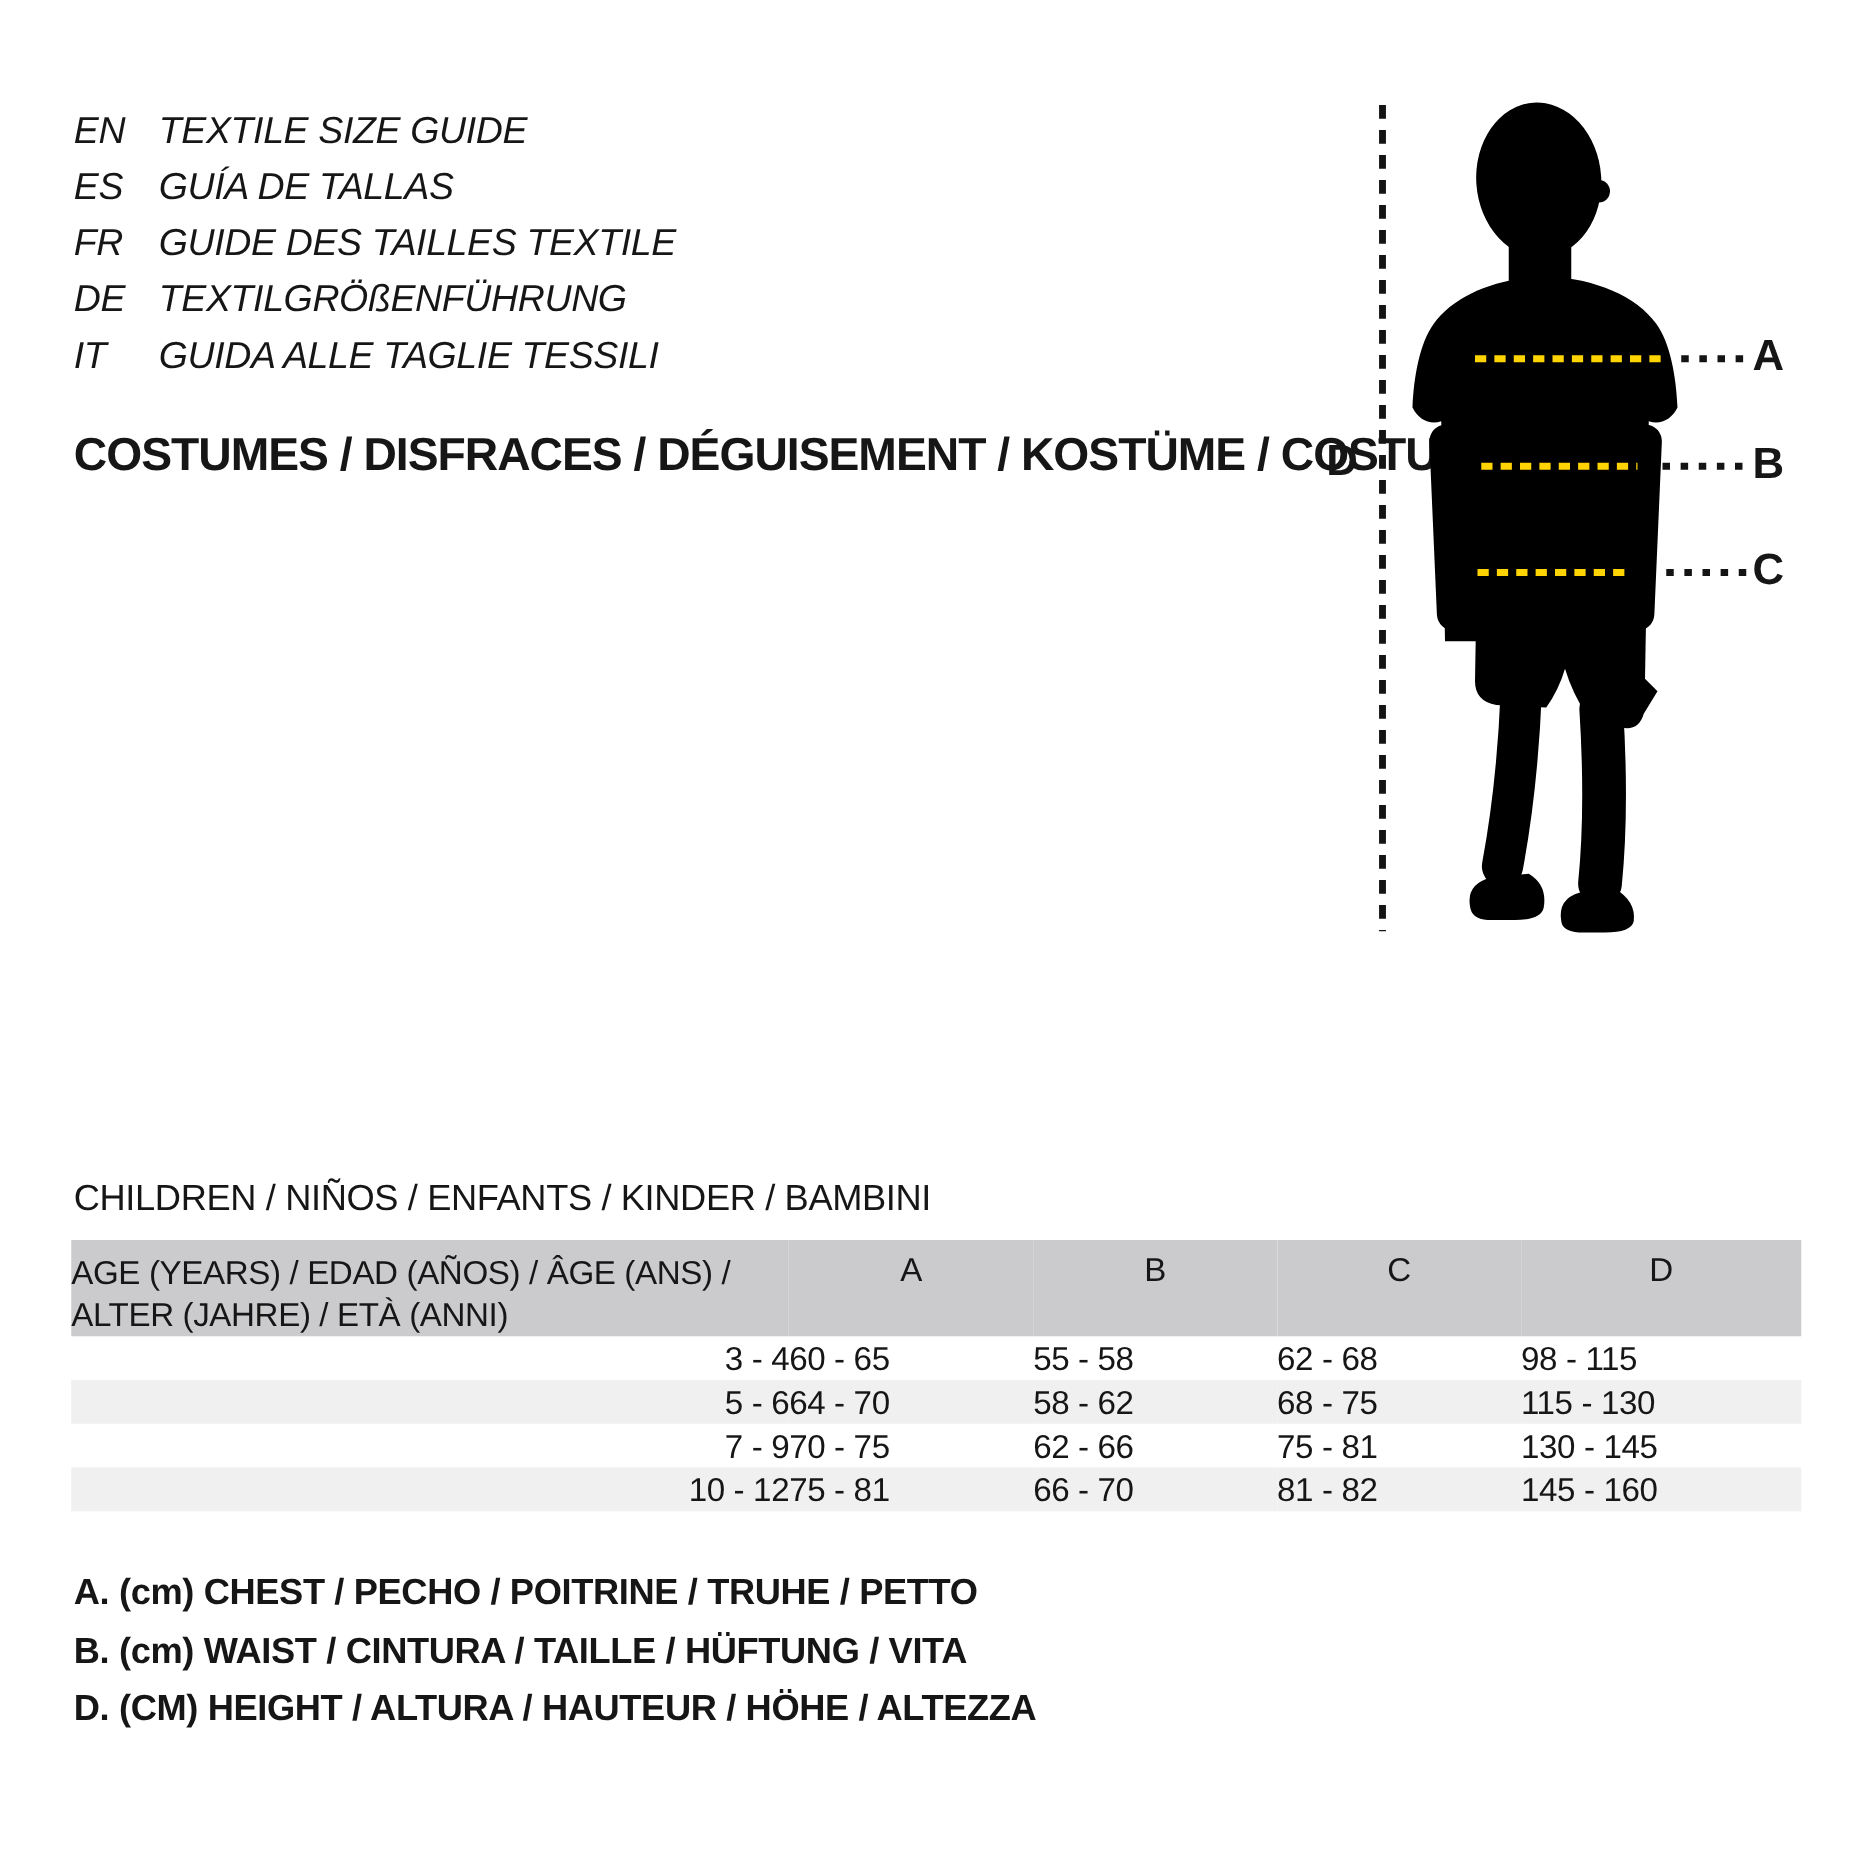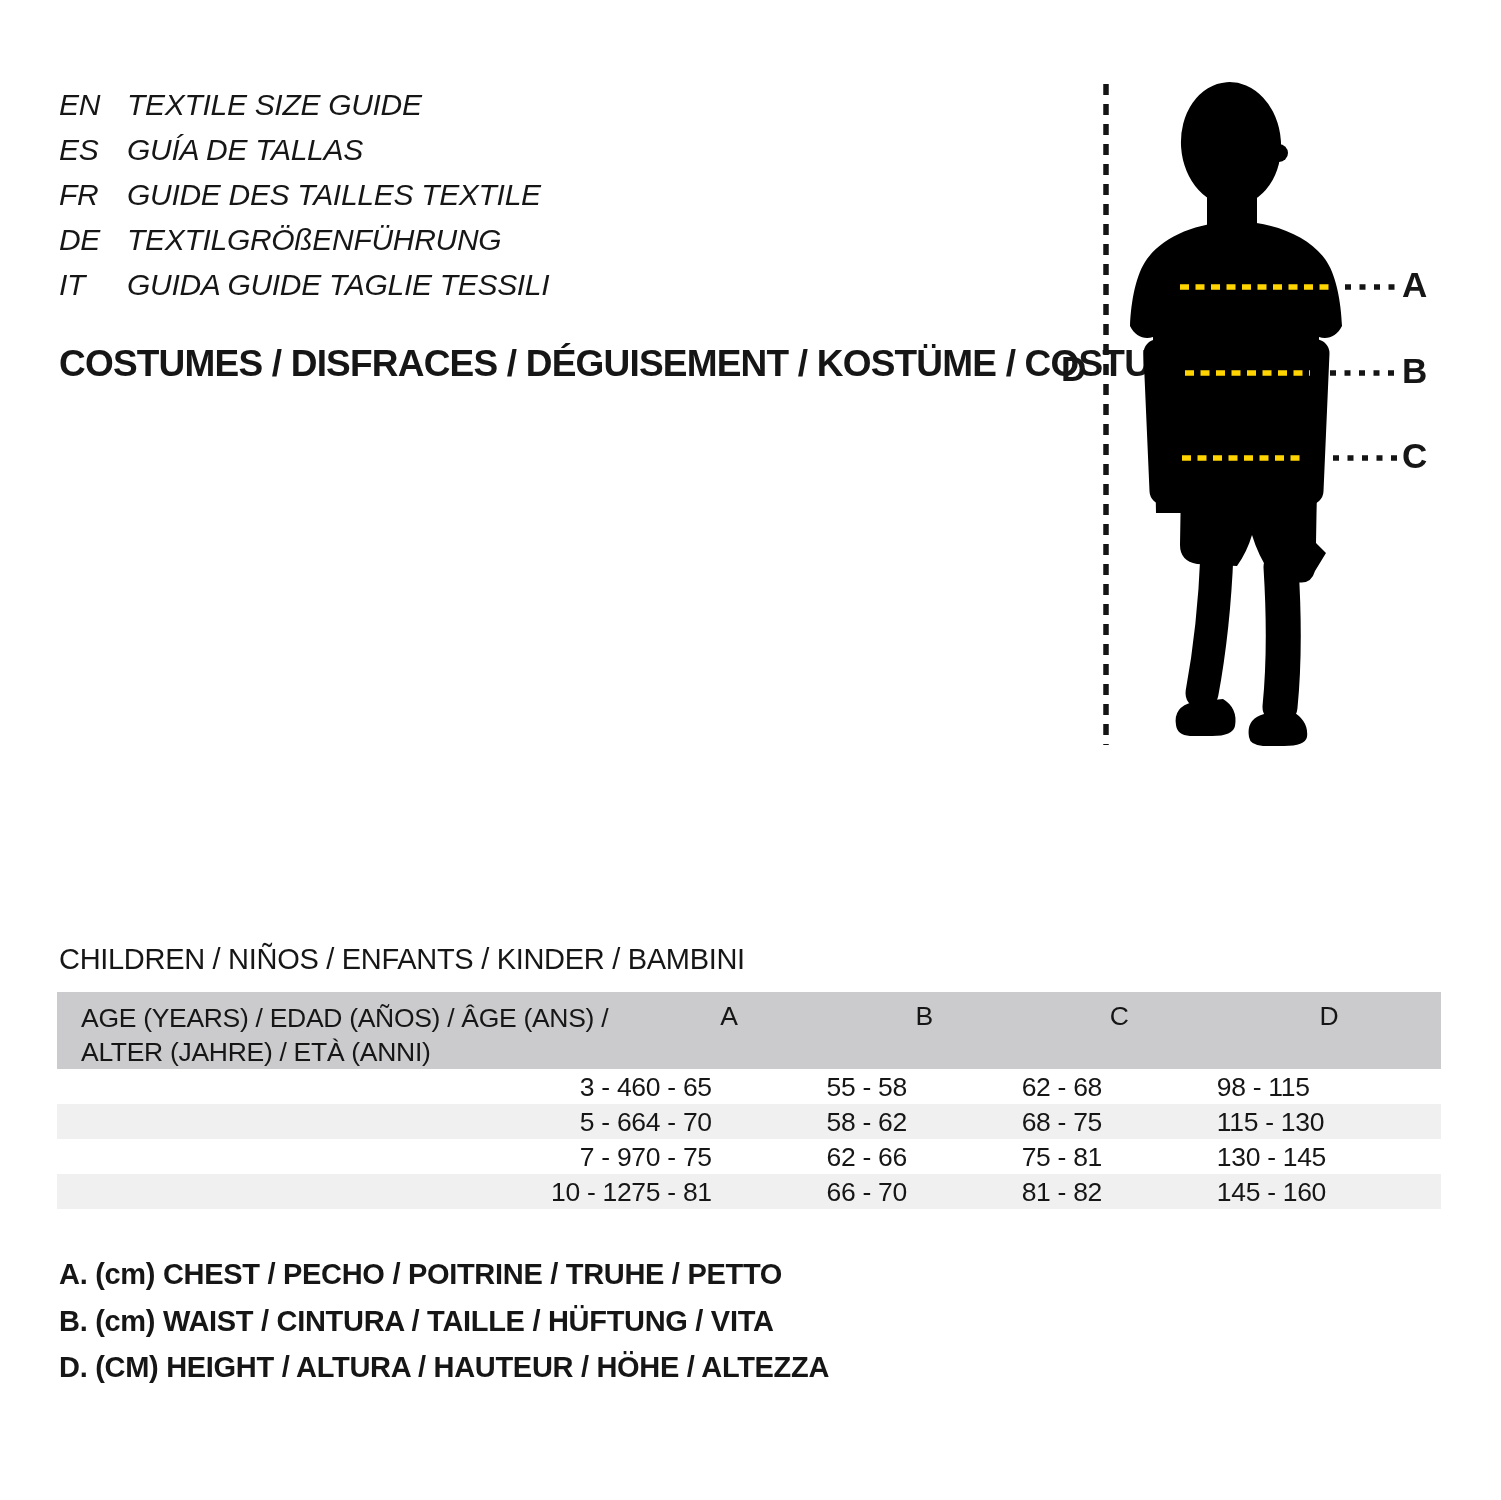--- a/index.html
+++ b/index.html
@@ -39,21 +39,21 @@
   .section-title { position:absolute; left:59px; top:943px; font-size:29px; white-space:nowrap; }
 
   table.size-table {
     position:absolute; left:57px; top:992px; width:1384px;
     border-collapse:collapse; table-layout:fixed;
     font-size:26.5px;
   }
   table.size-table th, table.size-table td { font-weight:normal; vertical-align:top; }
   thead tr { background:#cbcbcd; }
   thead th { height:73px; padding-top:9px; }
-  th.age-head { text-align:left; padding-left:24px; line-height:34px; }
+  th.age-head { text-align:left; padding-left:0; line-height:34px; }
   th.col-head { text-align:center; }
   tbody td { height:35px; padding-top:3px; }
   td.age-cell { text-align:right; padding-left:10px; }
   td.val-cell { }
   tbody tr.stripe { background:#f0f0f1; }
 
   
   .legend { position:absolute; left:59px; top:1251px; font-size:29px; line-height:46.5px;font-weight:bold; }
   .legend div { white-space:nowrap; }
 </style>
@@ -72,21 +72,21 @@
   <div class="lang-row">
     <span class="lang-code">FR</span>
     <span class="lang-label">GUIDE DES TAILLES TEXTILE</span>
   </div>
   <div class="lang-row">
     <span class="lang-code">DE</span>
     <span class="lang-label">TEXTILGRÖßENFÜHRUNG</span>
   </div>
   <div class="lang-row">
     <span class="lang-code">IT</span>
-    <span class="lang-label">GUIDA GUIDE TAGLIE TESSILI</span>
+    <span class="lang-label">GUIDA ALLE TAGLIE TESSILI</span>
   </div>
 </div>
 
 <div class="costumes">COSTUMES / DISFRACES / DÉGUISEMENT / KOSTÜME / COSTUMI</div>
 
 <div class="figure">
   <svg width="420" height="690" viewBox="0 0 420 690">
 
     <line x1="61" y1="9" x2="61" y2="670" stroke="#141414" stroke-width="5.5" stroke-dasharray="11 9"></line>
 

